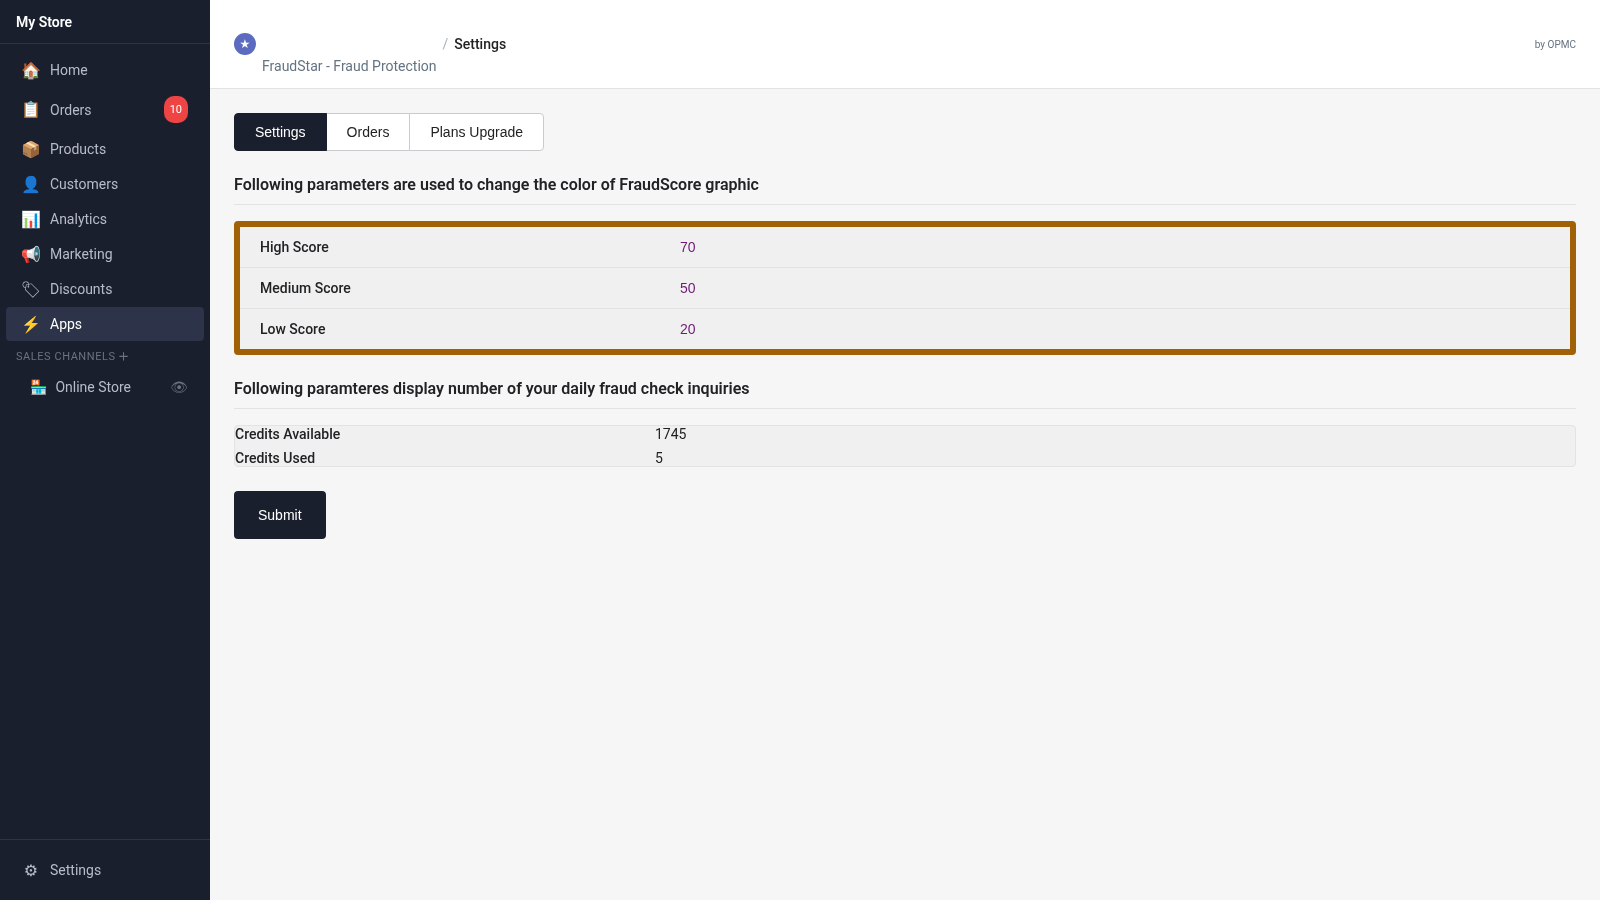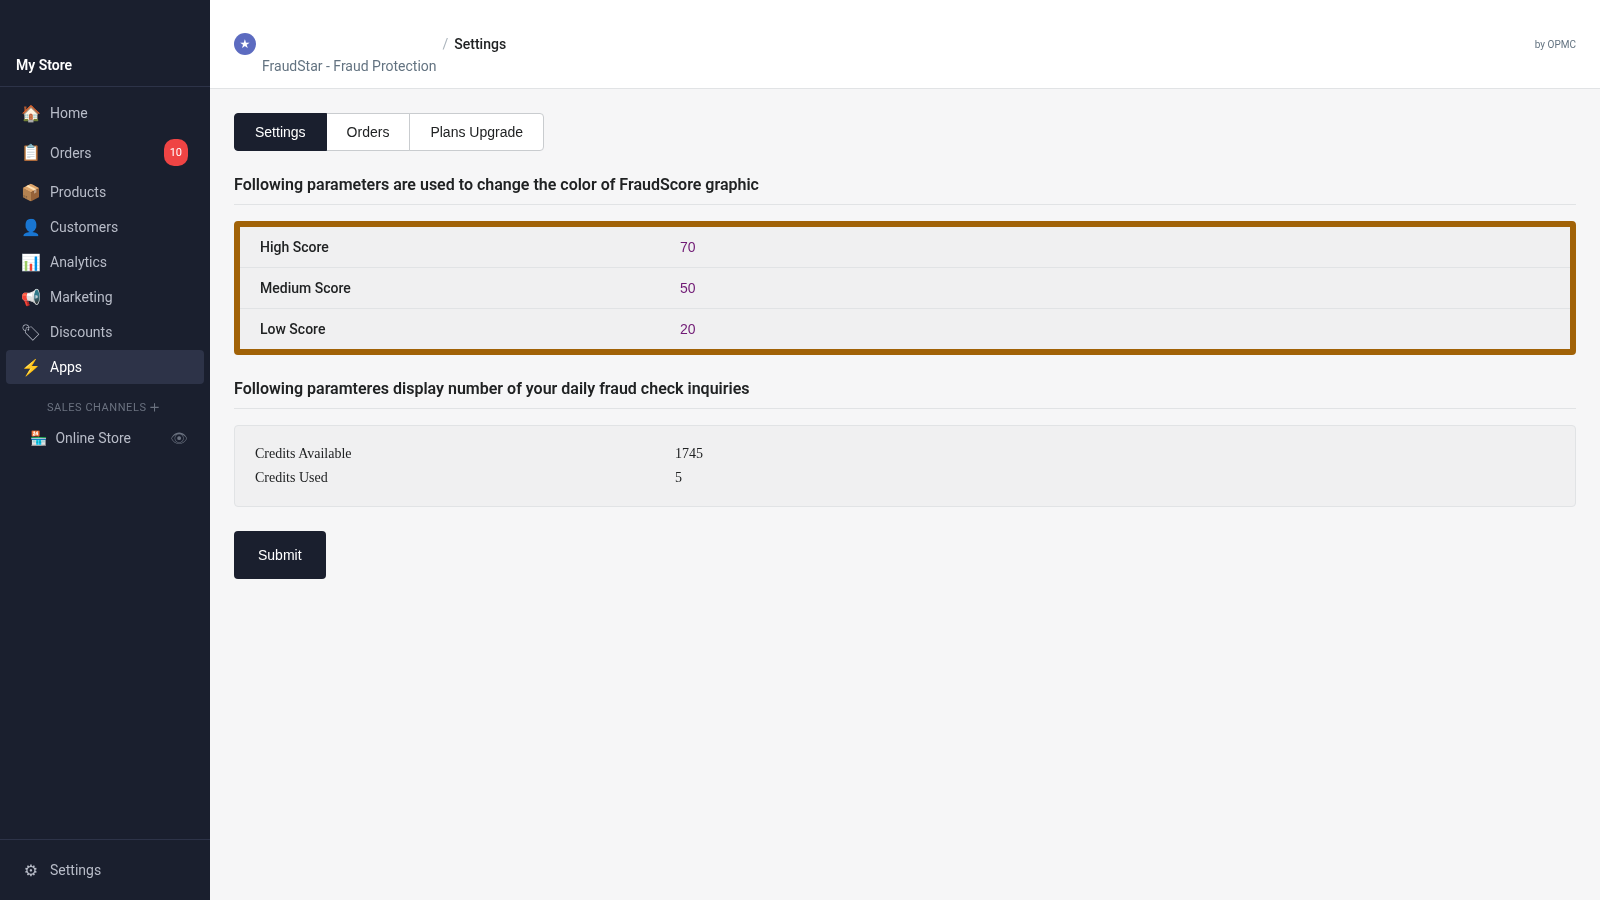--- a/index.html
+++ b/index.html
@@ -11,21 +11,20 @@
       min-width: 210px;
       background: #1a1f2e;
       color: #b8bcc8;
       display: flex;
       flex-direction: column;
       height: 100%;
     }
     .sidebar-top {
       padding: 12px 16px;
       border-bottom: 1px solid #2d3348;
-      margin-top: 43px;
     }
     .sidebar-store-name {
       color: #fff;
       font-size: 14px;
       font-weight: 600;
     }
     .sidebar-nav {
       flex: 1;
       padding: 8px 0;
     }
@@ -53,26 +52,26 @@
       margin-left: auto;
       background: #ef4444;
       color: #fff;
       font-size: 11px;
       padding: 7px 6px;
       border-radius: 10px;
     }
     .sidebar-section-label {
       font-size: 11px;
       color: #6b7280;
-      padding: 12px 16px 4px;
+      padding: 4px 16px 4px;
       text-transform: uppercase;
       letter-spacing: 0.05em;
       display: flex;
       align-items: center;
-      justify-content: center;
+      justify-content: flex-start;
     }
     .sidebar-section-label .add-icon {
       cursor: pointer;
       font-size: 16px;
       color: #6b7280;
     }
     .sidebar-sub-item {
       display: flex;
       align-items: center;
       gap: 10px;
@@ -224,23 +223,21 @@
       color: #701a75;
       outline: none;
       padding: 0;
     }
 
     
     .credits-card {
       background: #f0f0f1;
       border: 1px solid #e1e3e5;
       border-radius: 4px;
-      padding: 20px;
       margin-bottom: 24px;
-      font-family: Liberation Serif, serif;
     }
     .credits-row {
       display: flex;
       align-items: center;
       margin-bottom: 8px;
     }
     .credits-row:last-child {
       margin-bottom: 0;
     }
     .credits-label {

